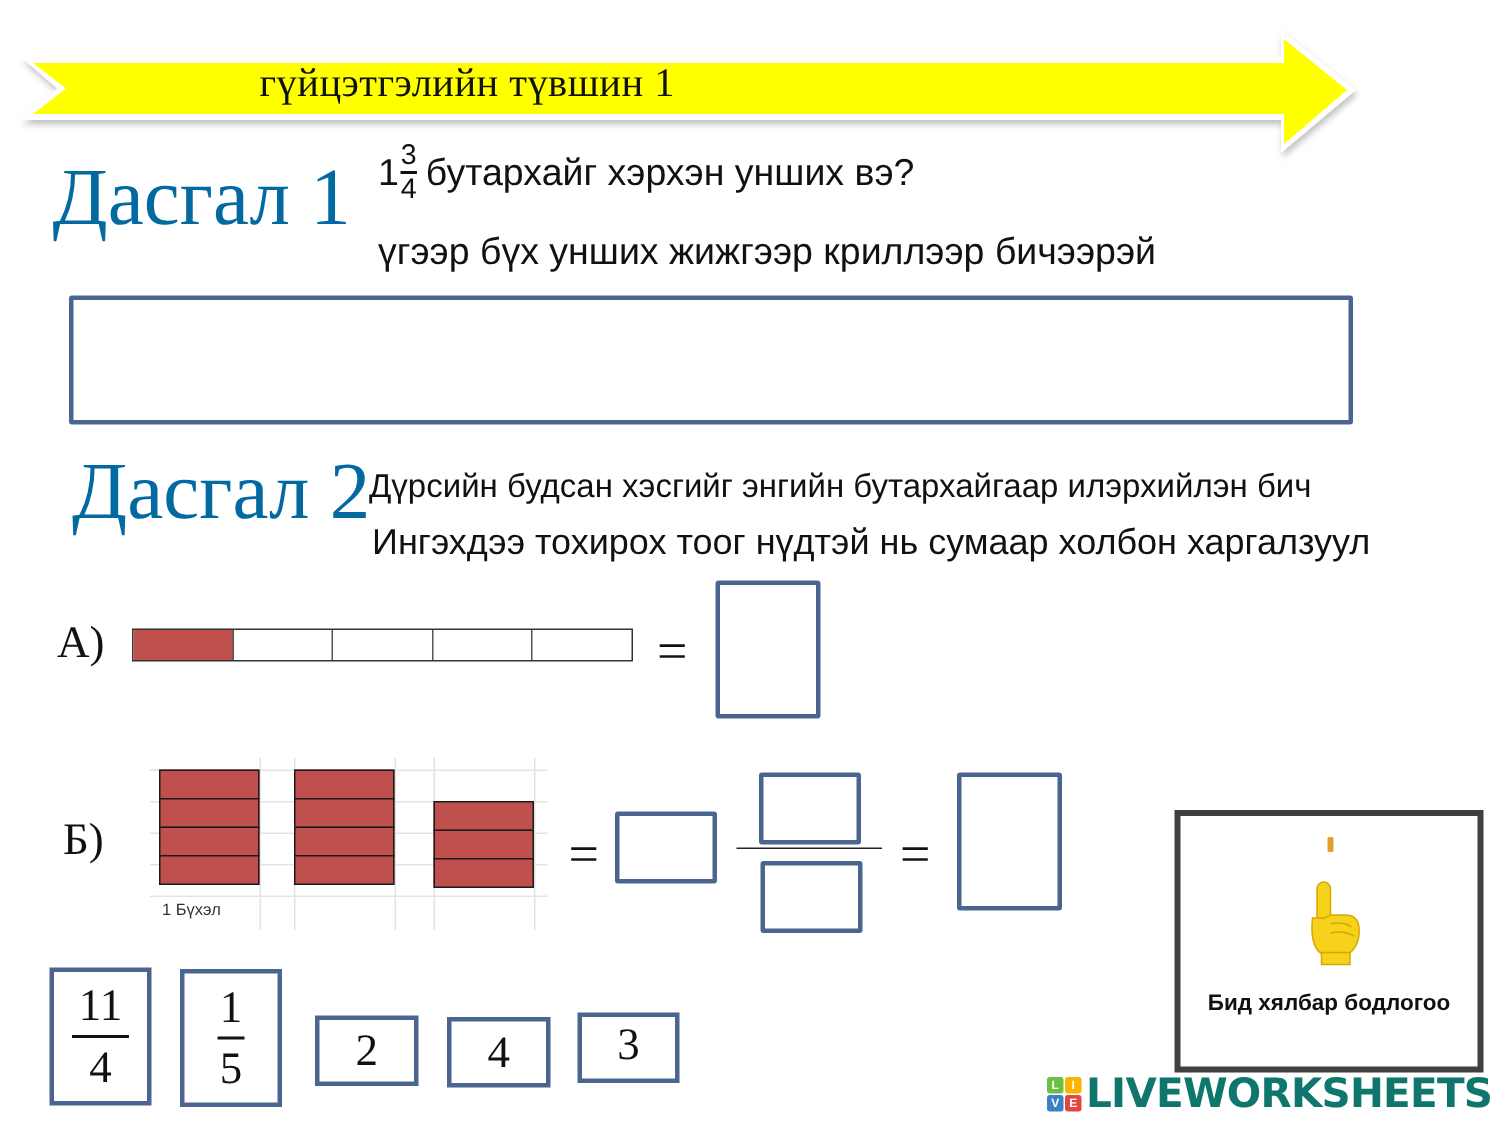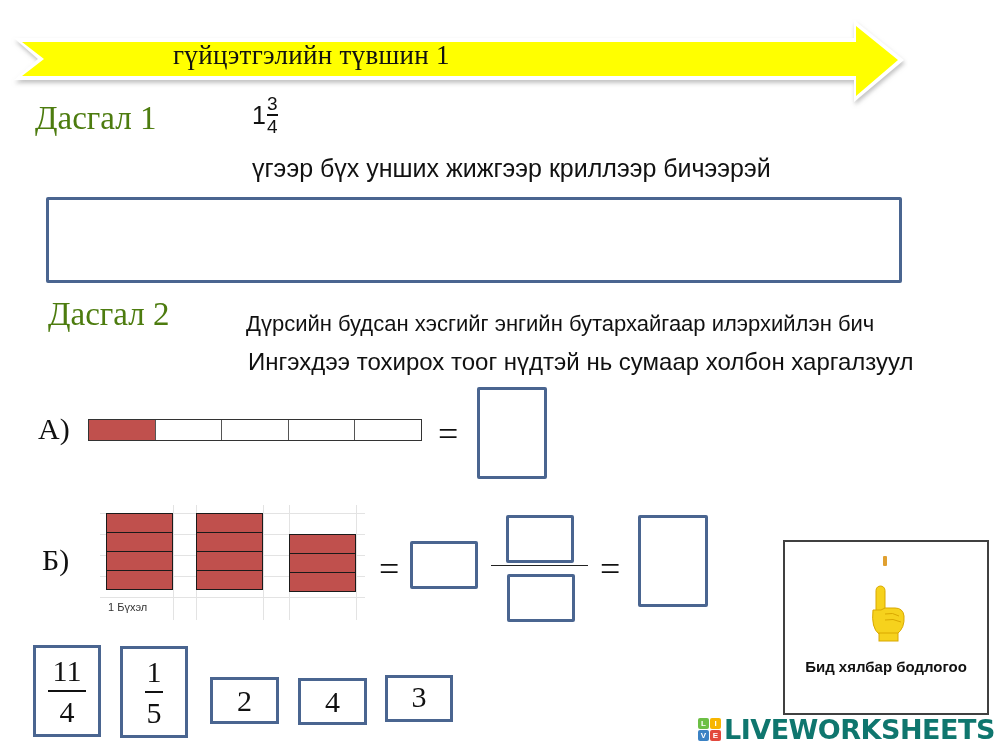--- a/index.html
+++ b/index.html
@@ -14,21 +14,21 @@
     .sans { font-family: "Liberation Sans", "DejaVu Sans", sans-serif; }
 
     
     #banner { left: 8px; top: 16px; width: 900px; height: 95px; }
     #banner svg { position: absolute; left: 0; top: 0; }
     #banner-title {
       position: absolute; left: 165px; top: 24px;
       font-size: 27px; letter-spacing: 0.3px; color: #111;
     }
 
-    .ex-title { font-size: 33px; color: #4d7c0f; }
+    .ex-title { font-size: 54px; color: #0369a1; }
     .q-text { font-size: 25px; color: #111; }
 
     .answer-box {
       border: 3px solid #4a6590; background: #fff; box-sizing: border-box;
       border-radius: 2px;
     }
 
     
     .frac { display: inline-flex; flex-direction: column; align-items: center; vertical-align: middle; line-height: 1; }
     .frac .num, .frac .den { font-size: 19px; }
@@ -52,21 +52,21 @@
     
     .card {
       border: 3px solid #4a6590; background: #fff; box-sizing: border-box;
       display: flex; align-items: center; justify-content: center;
       font-family: "Liberation Serif", serif; font-size: 30px; color: #111;
     }
     .card .cfrac { display: flex; flex-direction: column; align-items: center; line-height: 1.05; }
     .card .cfrac .cbar { height: 2px; background: #111; margin: 4px 0; }
 
     
-    #hint { left: 783px; top: 540px; width: 206px; height: 175px; border: 2px solid #404040; box-sizing: border-box; background: #fff; }
+    #hint { left: 783px; top: 540px; width: 206px; height: 175px; border: 4px solid #404040; box-sizing: border-box; background: #fff; }
     #hint-text { position: absolute; left: 0; right: 0; top: 114px; text-align: center; font-weight: bold; font-size: 15px; line-height: 22px; color: #111; }
 
     
     #logo { left: 698px; top: 714px; height: 30px; display: flex; align-items: center; }
     #logo-mark { display: grid; grid-template-columns: 11px 11px; grid-template-rows: 11px 11px; gap: 1px; margin-right: 3px; }
     #logo-mark span { font-size: 8px; font-weight: bold; color: #fff; display: flex; align-items: center; justify-content: center; border-radius: 2px; }
     #logo-text { font-weight: 900; font-size: 27px; color: #0f766e; letter-spacing: -0.5px; font-family: "DejaVu Sans", sans-serif; }
   </style>
 </head>
 <body>
@@ -86,20 +86,21 @@
 
 <div class="abs ex-title serif" style="left:35px; top:100px;">Дасгал 1</div>
 
 <div class="abs q-text sans" style="left:252px; top:94px; display:flex; align-items:center;">
   <span style="font-size:25px;">1</span>
   <span class="frac" style="margin:0 6px 0 1px;">
     <span class="num">3</span>
     <span class="bar"></span>
     <span class="den">4</span>
   </span>
+  <span>бутархайг хэрхэн унших вэ?</span>
 </div>
 
 <div class="abs q-text sans" style="left:252px; top:154px;">үгээр бүх унших жижгээр криллээр бичээрэй</div>
 
 <div class="abs answer-box" style="left:46px; top:197px; width:856px; height:86px;">
   <span></span>
 </div>
 
 <div class="abs ex-title serif" style="left:48px; top:296px;">Дасгал 2</div>
 <div class="abs sans" style="left:246px; top:311px; font-size:22px;">Дүрсийн будсан хэсгийг энгийн бутархайгаар илэрхийлэн бич</div>

